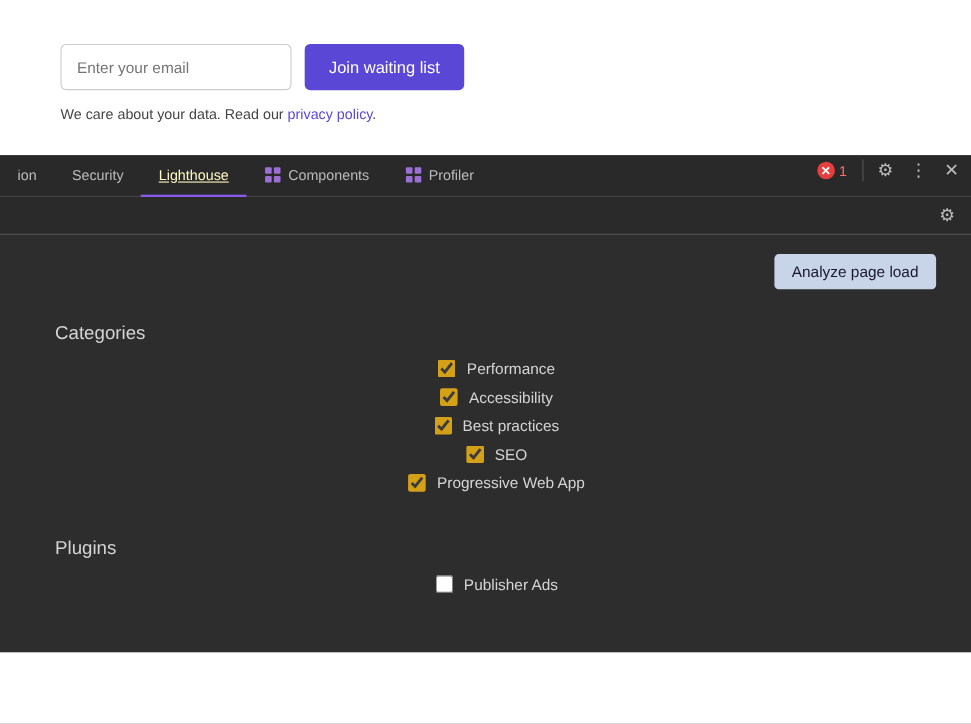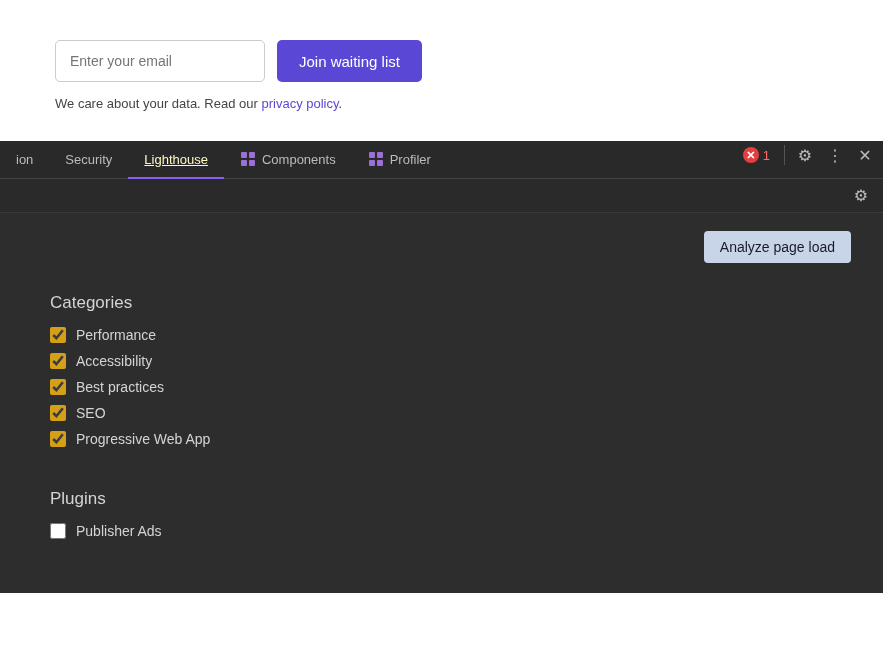--- a/index.html
+++ b/index.html
@@ -188,20 +188,21 @@
       font-size: 17px;
       font-weight: 500;
       margin-bottom: 14px;
     }
 
     .checkbox-item {
       display: flex;
       align-items: center;
       gap: 10px;
       margin-bottom: 10px;
+      justify-content: center;
     }
 
     .checkbox-item input[type="checkbox"] {
       width: 16px;
       height: 16px;
       accent-color: #d4a017;
       cursor: pointer;
     }
 
     .checkbox-label {

